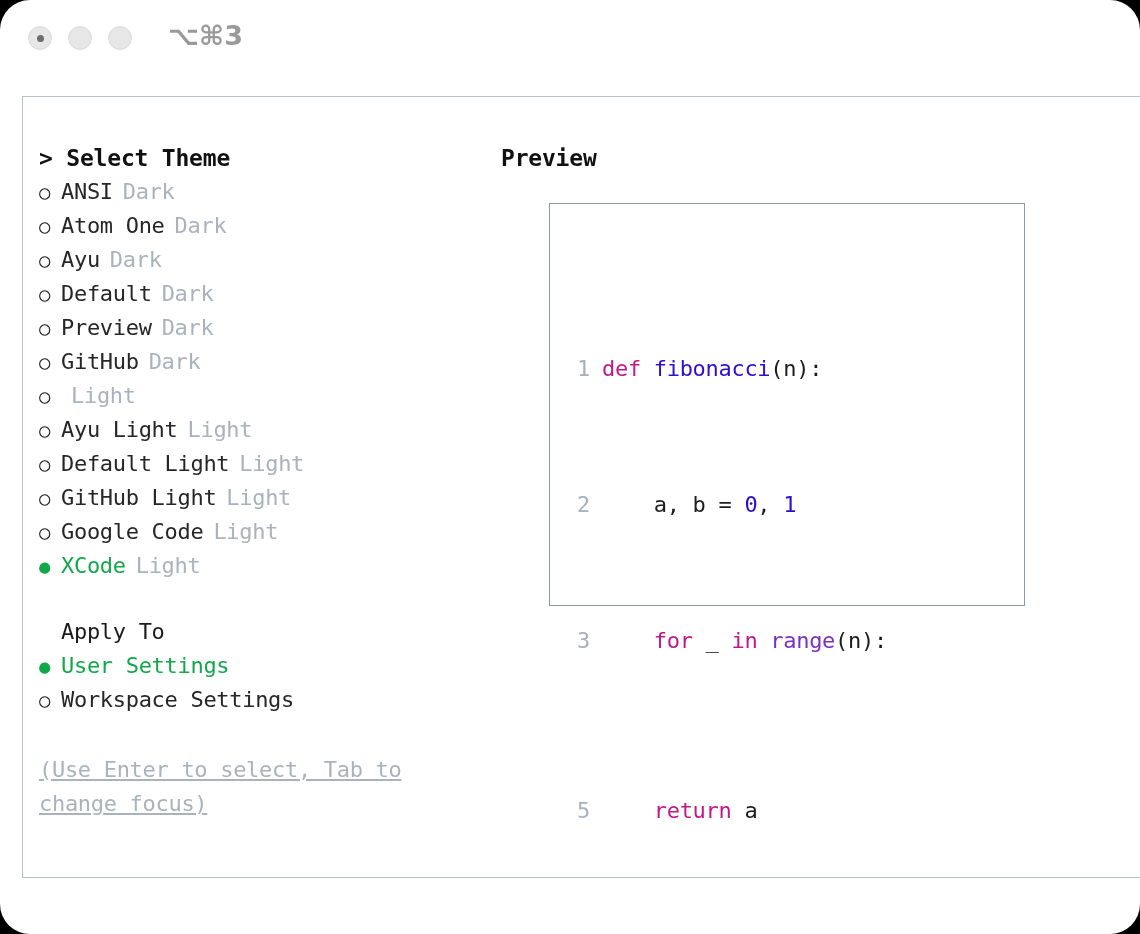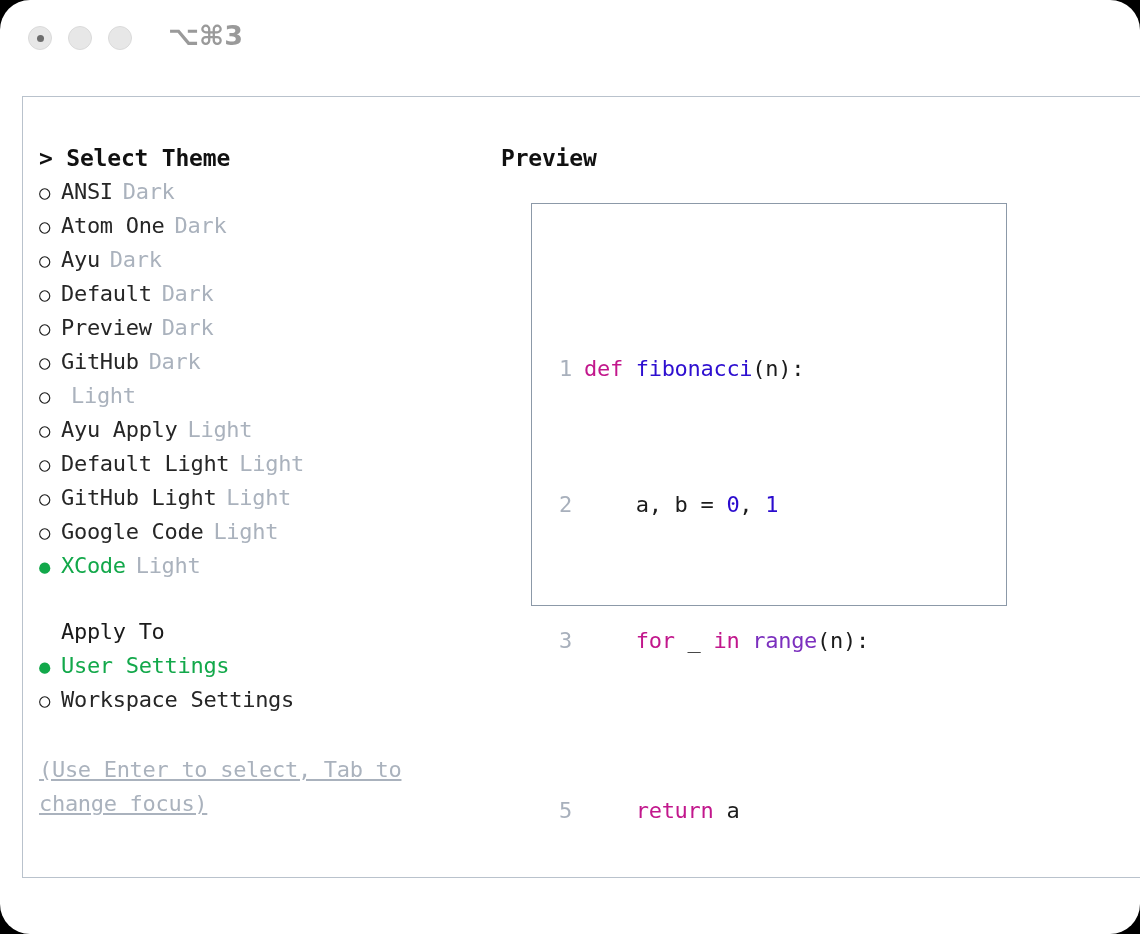--- a/index.html
+++ b/index.html
@@ -151,21 +151,21 @@
     color: #aab2bd;
     line-height: 34px;
     width: 410px;
     letter-spacing: -0.3px;
     text-decoration: underline;
   }
 
   
   .preview-box {
     position: absolute;
-    left: 30px;
+    left: 48px;
     top: 62px;
     width: 476px;
     height: 403px;
     border: 1.5px solid #8c99a8;
     box-sizing: border-box;
     background: #ffffff;
     padding-left: 24px;
   }
   .code {
     position: absolute;
@@ -241,21 +241,21 @@
           <span class="marker">○</span>
           <span class="name">GitHub</span>
           <span class="suffix">Dark</span>
         </div>
         <div class="row">
           <span class="marker">○</span>
           <span class="suffix">Light</span>
         </div>
         <div class="row">
           <span class="marker">○</span>
-          <span class="name">Ayu Apply</span>
+          <span class="name">Ayu Light</span>
           <span class="suffix">Light</span>
         </div>
         <div class="row">
           <span class="marker">○</span>
           <span class="name">Default Light</span>
           <span class="suffix">Light</span>
         </div>
         <div class="row">
           <span class="marker">○</span>
           <span class="name">GitHub Light</span>

